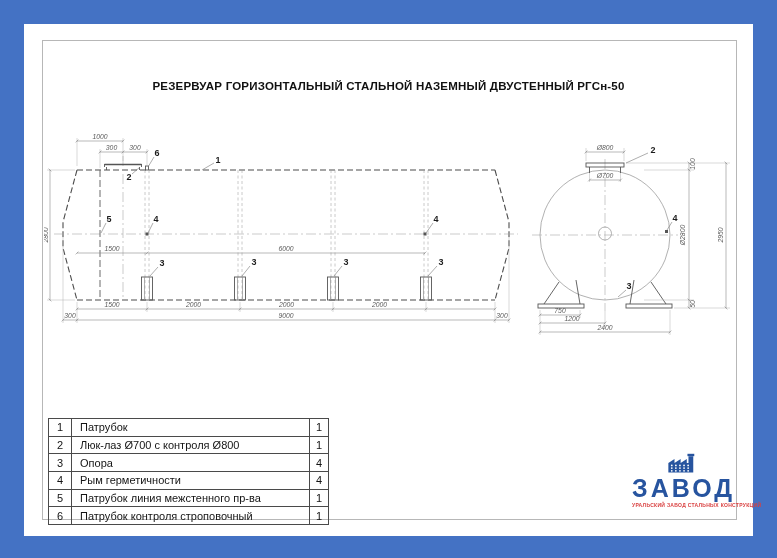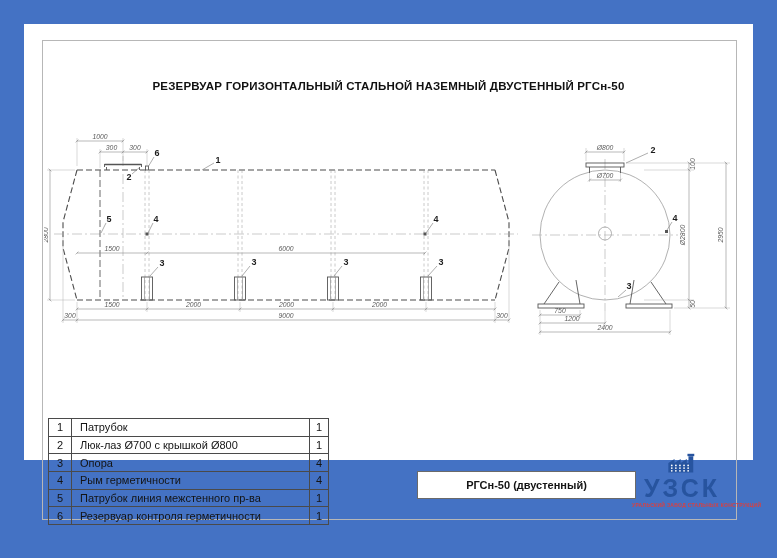--- a/index.html
+++ b/index.html
@@ -3,21 +3,21 @@
 <meta charset="utf-8">
 <style>
   html,body{margin:0;padding:0;}
   body{
     width:777px;height:558px;position:relative;
     background:#4472c4;
     font-family:"Liberation Sans",sans-serif;
     overflow:hidden;
   }
   .page{
-    position:absolute;left:24px;top:24px;width:729px;height:436px;
+    position:absolute;left:24px;top:24px;width:729px;height:512px;
     background:#ffffff;
   }
   .inner-border{
     position:absolute;left:18px;top:16px;width:693px;height:478px;
     border:1px solid #b7b7b7;
   }
   .doc-title{
     position:absolute;left:0;top:56px;width:100%;
     text-align:center;font-size:11.5px;font-weight:bold;color:#111;
     letter-spacing:0.2px;
@@ -279,49 +279,46 @@
 
   <table class="parts">
     <tbody>
       <tr>
         <td class="c-num">1</td>
         <td class="c-name">Патрубок</td>
         <td class="c-qty">1</td>
       </tr>
       <tr>
         <td class="c-num">2</td>
-        <td class="c-name">Люк-лаз Ø700 с крышкой Ø800</td>
+        <td class="c-name">Люк-лаз Ø700 с контроля Ø800</td>
         <td class="c-qty">1</td>
       </tr>
       <tr>
         <td class="c-num">3</td>
         <td class="c-name">Опора</td>
         <td class="c-qty">4</td>
       </tr>
       <tr>
         <td class="c-num">4</td>
         <td class="c-name">Рым герметичности</td>
         <td class="c-qty">4</td>
       </tr>
       <tr>
         <td class="c-num">5</td>
         <td class="c-name">Патрубок линия межстенного пр-ва</td>
         <td class="c-qty">1</td>
       </tr>
       <tr>
         <td class="c-num">6</td>
-        <td class="c-name">Резервуар контроля герметичности</td>
+        <td class="c-name">Патрубок контроля строповочный</td>
         <td class="c-qty">1</td>
       </tr>
     </tbody>
   </table>
 
-  <div class="tb-cell tb-model">
-    <span>РГСн-50 (двустенный)</span>
-  </div>
 
   <div class="logo">
     <svg class="factory" viewBox="0 0 44 28">
       <rect x="30" y="0.5" width="10" height="3.5" fill="#27549f"></rect>
       <path d="M2,28 V14 L11,8 V14 L20,8 V14 L29,8 V14 H31.5 V4 H38.5 V28 Z" fill="#27549f"></path>
       <g fill="#ffffff">
         <circle cx="7" cy="17.5" r="1.3"></circle>
           <circle cx="13" cy="17.5" r="1.3"></circle>
           <circle cx="19" cy="17.5" r="1.3"></circle>
           <circle cx="25" cy="17.5" r="1.3"></circle>
@@ -331,16 +328,16 @@
           <circle cx="19" cy="21.5" r="1.3"></circle>
           <circle cx="25" cy="21.5" r="1.3"></circle>
           <circle cx="31" cy="21.5" r="1.3"></circle>
         <circle cx="7" cy="25.5" r="1.3"></circle>
           <circle cx="13" cy="25.5" r="1.3"></circle>
           <circle cx="19" cy="25.5" r="1.3"></circle>
           <circle cx="25" cy="25.5" r="1.3"></circle>
           <circle cx="31" cy="25.5" r="1.3"></circle>
       </g>
     </svg>
-    <div class="logo-abbr">УЗСК</div>
+    <div class="logo-abbr">ЗАВОД</div>
     <div class="logo-sub">УРАЛЬСКИЙ ЗАВОД СТАЛЬНЫХ КОНСТРУКЦИЙ</div>
   </div>
 </div>
 
 </body></html>

